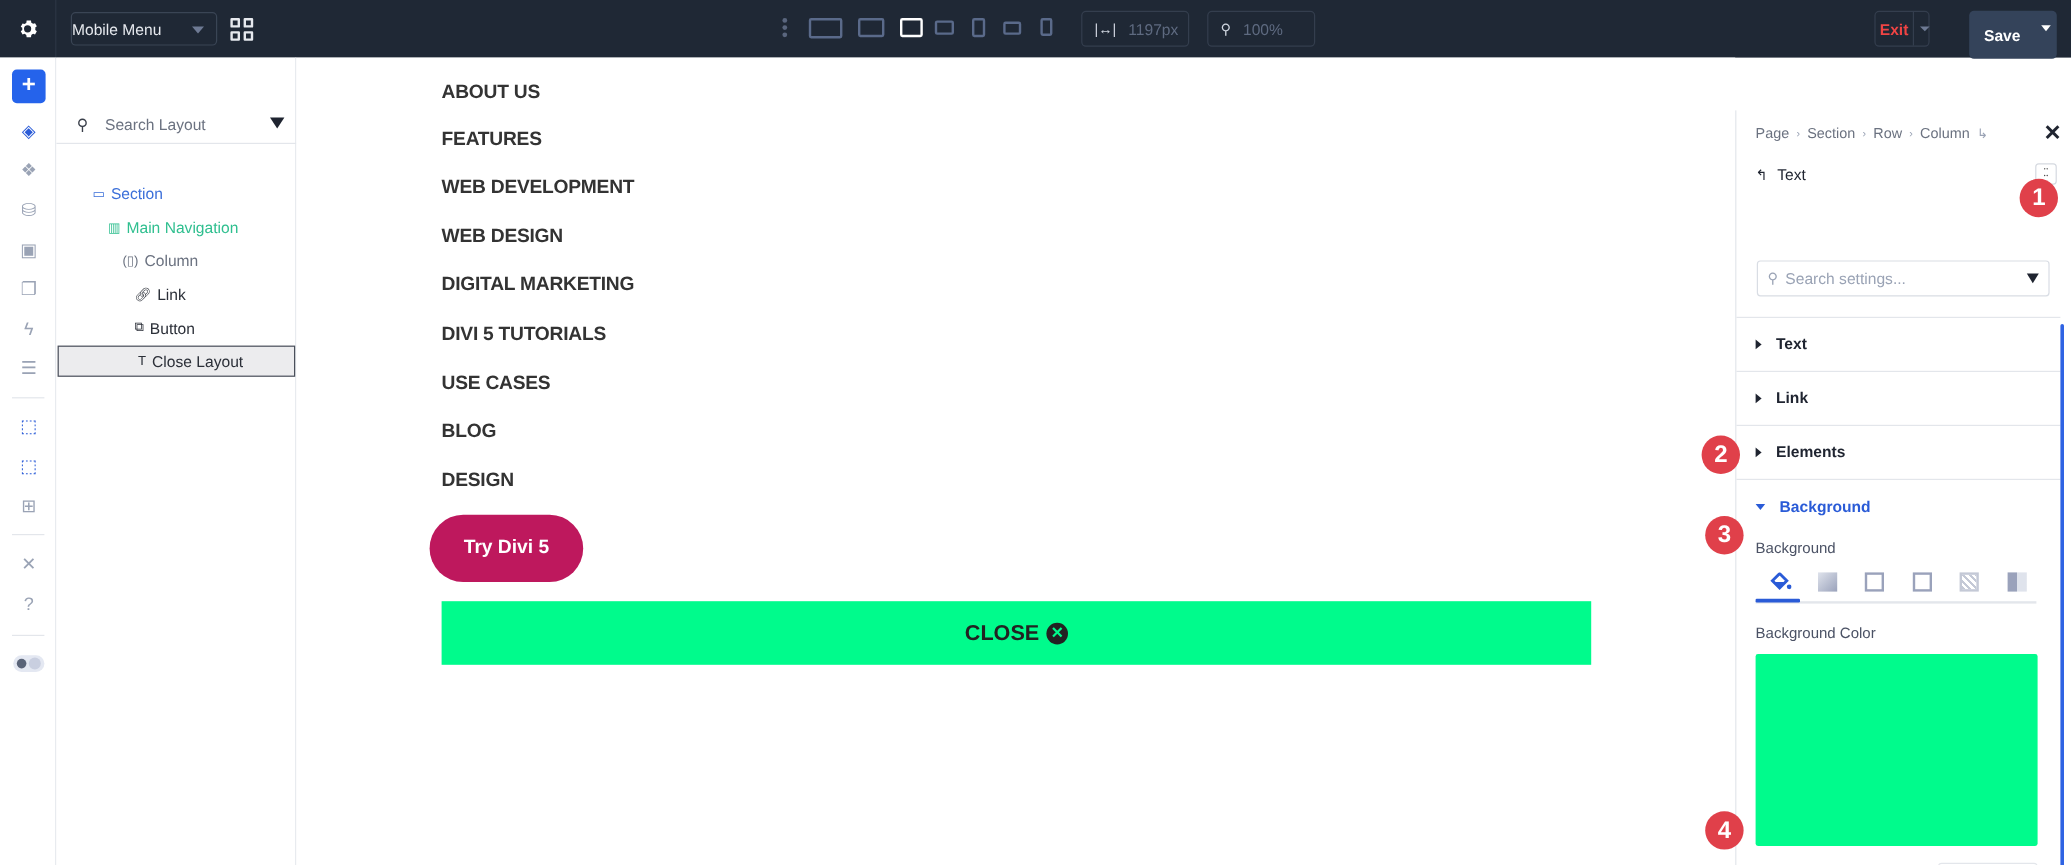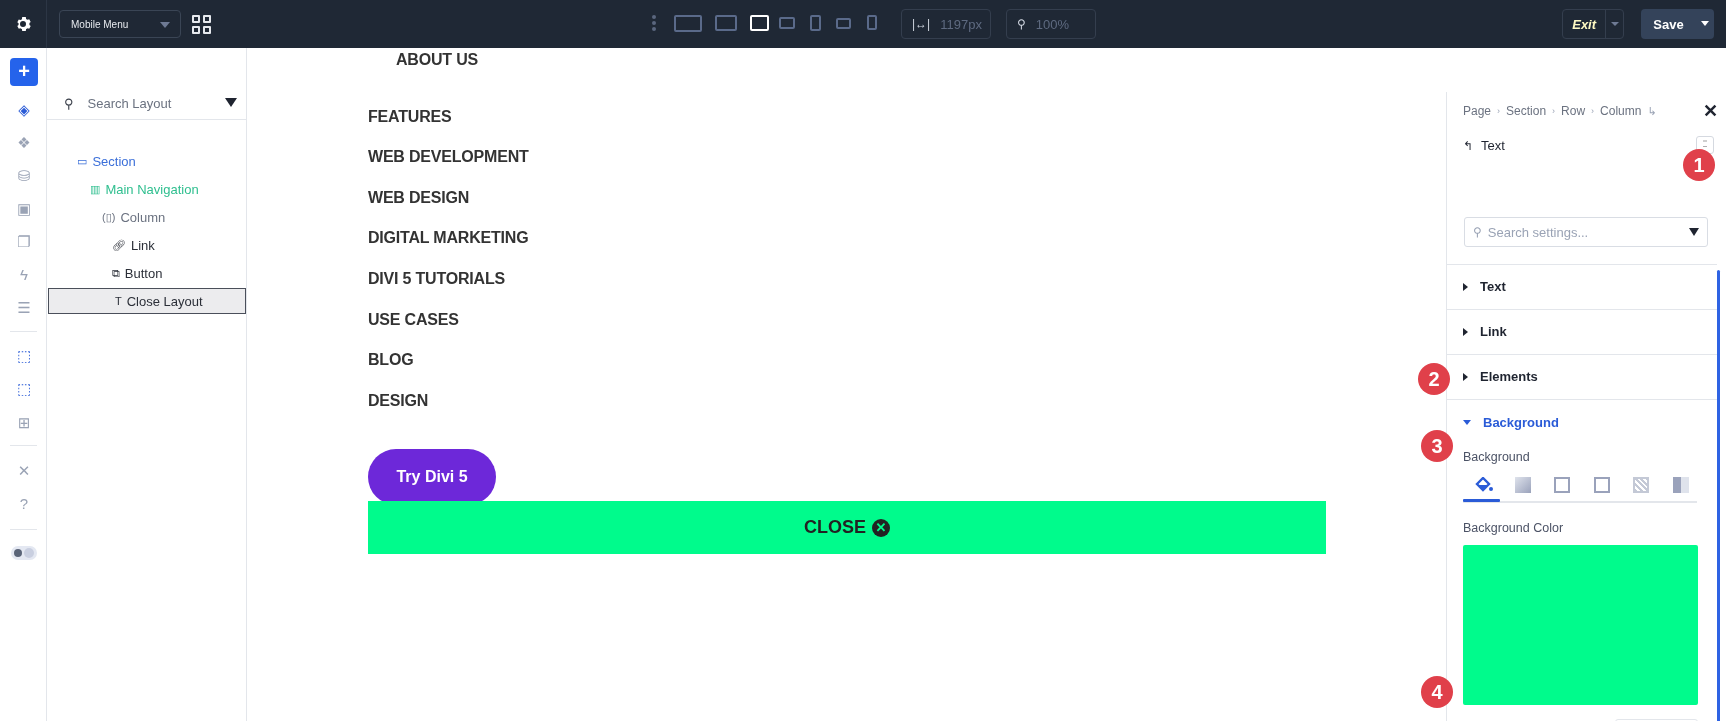--- a/index.html
+++ b/index.html
@@ -1,33 +1,33 @@
 <!DOCTYPE html>
 <html><head>
 <meta charset="utf-8">
 <style>
   * { box-sizing: border-box; margin: 0; padding: 0; }
   html, body { width: 1726px; height: 721px; overflow: hidden; background: #fff; font-family: "Liberation Sans", sans-serif; }
   .topbar { position: absolute; left: 0; top: 0; width: 1726px; height: 48px; background: #1f2835; }
   .tb-gear { position: absolute; left: 0; top: 0; width: 47px; height: 48px; display: flex; align-items: center; justify-content: center; border-right: 1px solid #2c3645; color: #fff; }
-  .tb-select { position: absolute; left: 59px; top: 10px; width: 122px; height: 28px; border: 1px solid #3a4555; border-radius: 4px; color: #e6e9ee; font-size: 10px; display: flex; align-items: center; padding-left: 11px; }
+  .tb-select { position: absolute; left: 59px; top: 10px; width: 122px; height: 28px; border: 1px solid #3a4555; border-radius: 4px; color: #e6e9ee; font-size: 13px; display: flex; align-items: center; padding-left: 0; }
   .tb-select .caret { position: absolute; right: 10px; top: 11px; width: 0; height: 0; border-left: 5px solid transparent; border-right: 5px solid transparent; border-top: 6px solid #6e7a94; }
   .tb-grid { position: absolute; left: 192px; top: 15px; width: 19px; height: 19px; display: grid; grid-template-columns: 8px 8px; gap: 3px; }
   .tb-grid span { border: 2px solid #e6e9ee; border-radius: 1px; }
   .tb-dots { position: absolute; left: 652px; top: 15px; width: 4px; }
   .tb-dots span { display: block; width: 4px; height: 4px; border-radius: 2px; background: #5a667e; margin-bottom: 2px; }
   .dev { position: absolute; top: 15px; border: 2px solid #5a6a8a; border-radius: 2px; }
   .dev.active { border-color: #fff; }
   .tb-field { position: absolute; top: 9px; height: 30px; border: 1px solid #343e4e; border-radius: 4px; color: #5e6a80; font-size: 13px; display: flex; align-items: center; }
   .tb-field .ic { color: #cfd5df; margin: 0 10px 0 10px; font-size: 12px; }
-  .exit-btn { position: absolute; left: 1562px; top: 9px; width: 62px; height: 30px; border: 1px solid #343e4e; border-radius: 4px; color: #fef9c3; font-weight: bold; font-size: 13px; display: flex; align-items: center; font-style: italic; }
+  .exit-btn { position: absolute; left: 1562px; top: 9px; width: 46px; height: 30px; border: 1px solid #343e4e; border-radius: 4px; color: #ef4444; font-weight: bold; font-size: 13px; display: flex; align-items: center; }
   .exit-btn .lbl { width: 43px; text-align: center; }
   .exit-btn .dd { width: 18px; height: 100%; border-left: 1px solid #343e4e; position: relative; }
   .exit-btn .dd:after { content: ""; position: absolute; left: 5px; top: 12px; border-left: 4px solid transparent; border-right: 4px solid transparent; border-top: 4px solid #6e7a94; }
-  .save-btn { position: absolute; left: 1641px; top: 9px; width: 73px; height: 30px; background: #34435a; border-radius: 4px; color: #fff; font-weight: bold; font-size: 13px; display: flex; align-items: center; }
+  .save-btn { position: absolute; left: 1641px; top: 9px; width: 73px; height: 40px; background: #34435a; border-radius: 4px; color: #fff; font-weight: bold; font-size: 13px; display: flex; align-items: center; }
   .save-btn .lbl { width: 55px; text-align: center; }
   .save-btn .dd { position: relative; width: 18px; height: 100%; }
   .save-btn .dd:after { content: ""; position: absolute; left: 5px; top: 12px; border-left: 4px solid transparent; border-right: 4px solid transparent; border-top: 5px solid #fff; }
 
   .leftbar { position: absolute; left: 0; top: 48px; width: 47px; height: 673px; background: #fff; border-right: 1px solid #e3e6eb; }
   .lb-add { position: absolute; left: 10px; top: 10px; width: 28px; height: 28px; background: #2563eb; border-radius: 4px; color: #fff; font-size: 20px; line-height: 27px; text-align: center; font-weight: bold; }
   .lb-icon { position: absolute; left: 12px; width: 24px; height: 20px; color: #9aa3b5; font-size: 15px; text-align: center; line-height: 20px; }
   .lb-icon.blue { color: #2a5bd7; }
   .lb-sep { position: absolute; left: 10px; width: 27px; height: 1px; background: #e3e6eb; }
   .lb-toggle { position: absolute; left: 11px; top: 498px; width: 26px; height: 14px; border-radius: 7px; background: #e4e8f2; }
@@ -39,21 +39,21 @@
   .layers-tab { position: absolute; left: 1px; top: 9px; width: 63px; height: 32px; background: #fff; border: 1px solid #e3e6eb; border-bottom: none; color: #2a5bd7; font-weight: bold; font-size: 13px; padding: 8px 0 0 11px; }
   .layers-search { position: absolute; left: 0; top: 40px; width: 200px; height: 32px; border-bottom: 1px solid #e3e6eb; display: flex; align-items: center; font-size: 13px; color: #6b7280; }
   .layers-search .s-ic { margin-left: 17px; margin-right: 14px; color: #3a3f4a; font-size: 13px; }
   .layers-search .f-ic { position: absolute; right: 10px; top: 10px; width: 0; height: 0; border-left: 6px solid transparent; border-right: 6px solid transparent; border-top: 9px solid #1f2430; }
   .layer-row { position: absolute; left: 0; width: 200px; height: 26px; font-size: 13px; display: flex; align-items: center; color: #2b2f38; }
   .layer-row .li { margin-right: 5px; font-size: 11px; }
   .layer-row.selected { background: #ececee; border: 1px solid #4a4f5a; left: 1px; width: 198px; }
 
   .canvas { position: absolute; left: 247px; top: 48px; width: 1199px; height: 673px; background: #fff; }
   .nav-item { position: absolute; left: 121px; font-size: 16px; font-weight: bold; color: #333; letter-spacing: -0.2px; }
-  .try-btn { position: absolute; left: 121px; top: 381px; width: 128px; height: 56px; border-radius: 28px; background: #6d28d9; color: #fff; font-weight: bold; font-size: 16px; display: flex; align-items: center; justify-content: center; margin-top: 20px; }
+  .try-btn { position: absolute; left: 111px; top: 381px; width: 128px; height: 56px; border-radius: 28px; background: #be185d; color: #fff; font-weight: bold; font-size: 16px; display: flex; align-items: center; justify-content: center; }
   .close-bar { position: absolute; left: 121px; top: 453px; width: 958px; height: 53px; background: #00fb8c; display: flex; align-items: center; justify-content: center; font-weight: bold; font-size: 18px; color: #222; }
   .close-bar .x { display: inline-block; width: 18px; height: 18px; border-radius: 9px; background: #222; color: #00fb8c; font-size: 13px; line-height: 18px; text-align: center; margin-left: 6px; }
 
   .panel { position: absolute; left: 1446px; top: 48px; width: 280px; height: 717px; background: #fff; border-left: 1px solid #e3e6eb; margin-top: 44px; }
   .crumbs { position: absolute; left: 16px; top: 12px; font-size: 12px; color: #6b7280; display: flex; align-items: center; }
   .crumbs .sep { margin: 0 6px; color: #9aa3b5; font-size: 9px; }
   .panel-close { position: absolute; right: 8px; top: 8px; font-size: 18px; color: #1f2430; font-weight: bold; }
   .module-title { position: absolute; left: 16px; top: 46px; font-size: 13px; color: #1f2430; display: flex; align-items: center; }
   .module-title .back { margin-right: 8px; font-size: 12px; }
   .panel-toggle-btn { position: absolute; right: 12px; top: 44px; width: 18px; height: 18px; border: 1px solid #d5d9e0; border-radius: 3px; font-size: 9px; text-align: center; line-height: 15px; color: #333; }
@@ -180,21 +180,21 @@
     <span class="li">⧉</span>
     <span>Button</span>
   </div>
   <div class="layer-row selected" style="top:240px;padding-left:66px;">
     <span class="li">T</span>
     <span>Close Layout</span>
   </div>
 </div>
 
 <div class="canvas">
-  <div class="nav-item" style="top:3px;margin-left:28px;">ABOUT US</div>
+  <div class="nav-item" style="top:21px;">ABOUT US</div>
   <div class="nav-item" style="top:60px;">FEATURES</div>
   <div class="nav-item" style="top:100px;">WEB DEVELOPMENT</div>
   <div class="nav-item" style="top:141px;">WEB DESIGN</div>
   <div class="nav-item" style="top:181px;">DIGITAL MARKETING</div>
   <div class="nav-item" style="top:222px;">DIVI 5 TUTORIALS</div>
   <div class="nav-item" style="top:263px;">USE CASES</div>
   <div class="nav-item" style="top:303px;">BLOG</div>
   <div class="nav-item" style="top:344px;">DESIGN</div>
   <div class="try-btn">
     <span>Try Divi 5</span>

